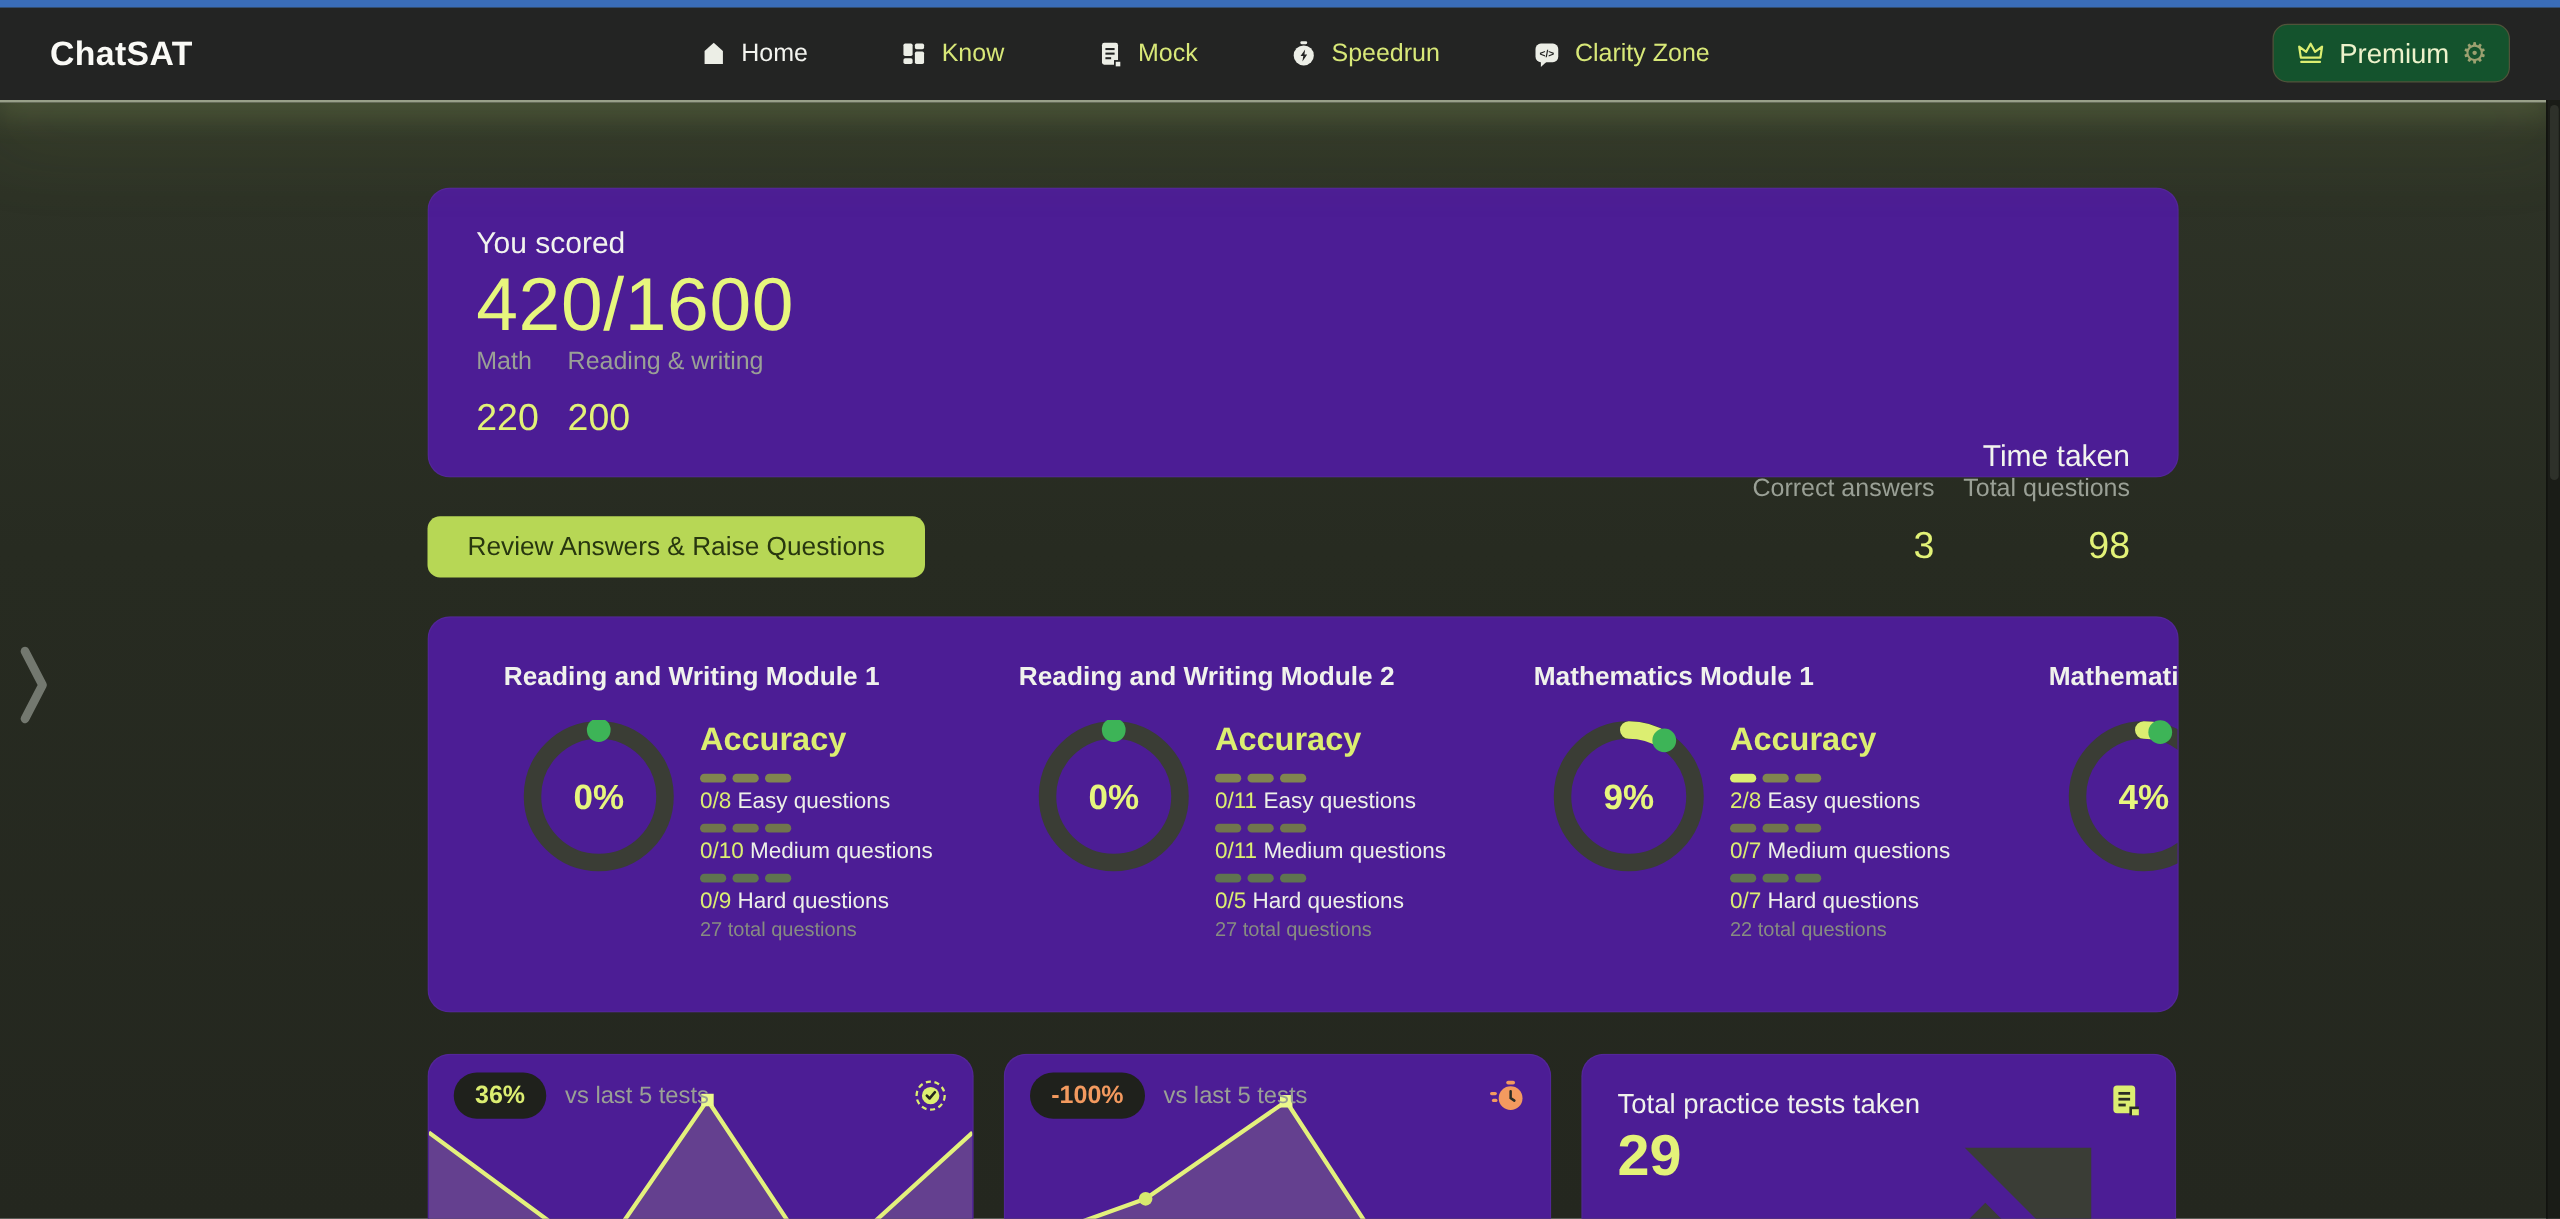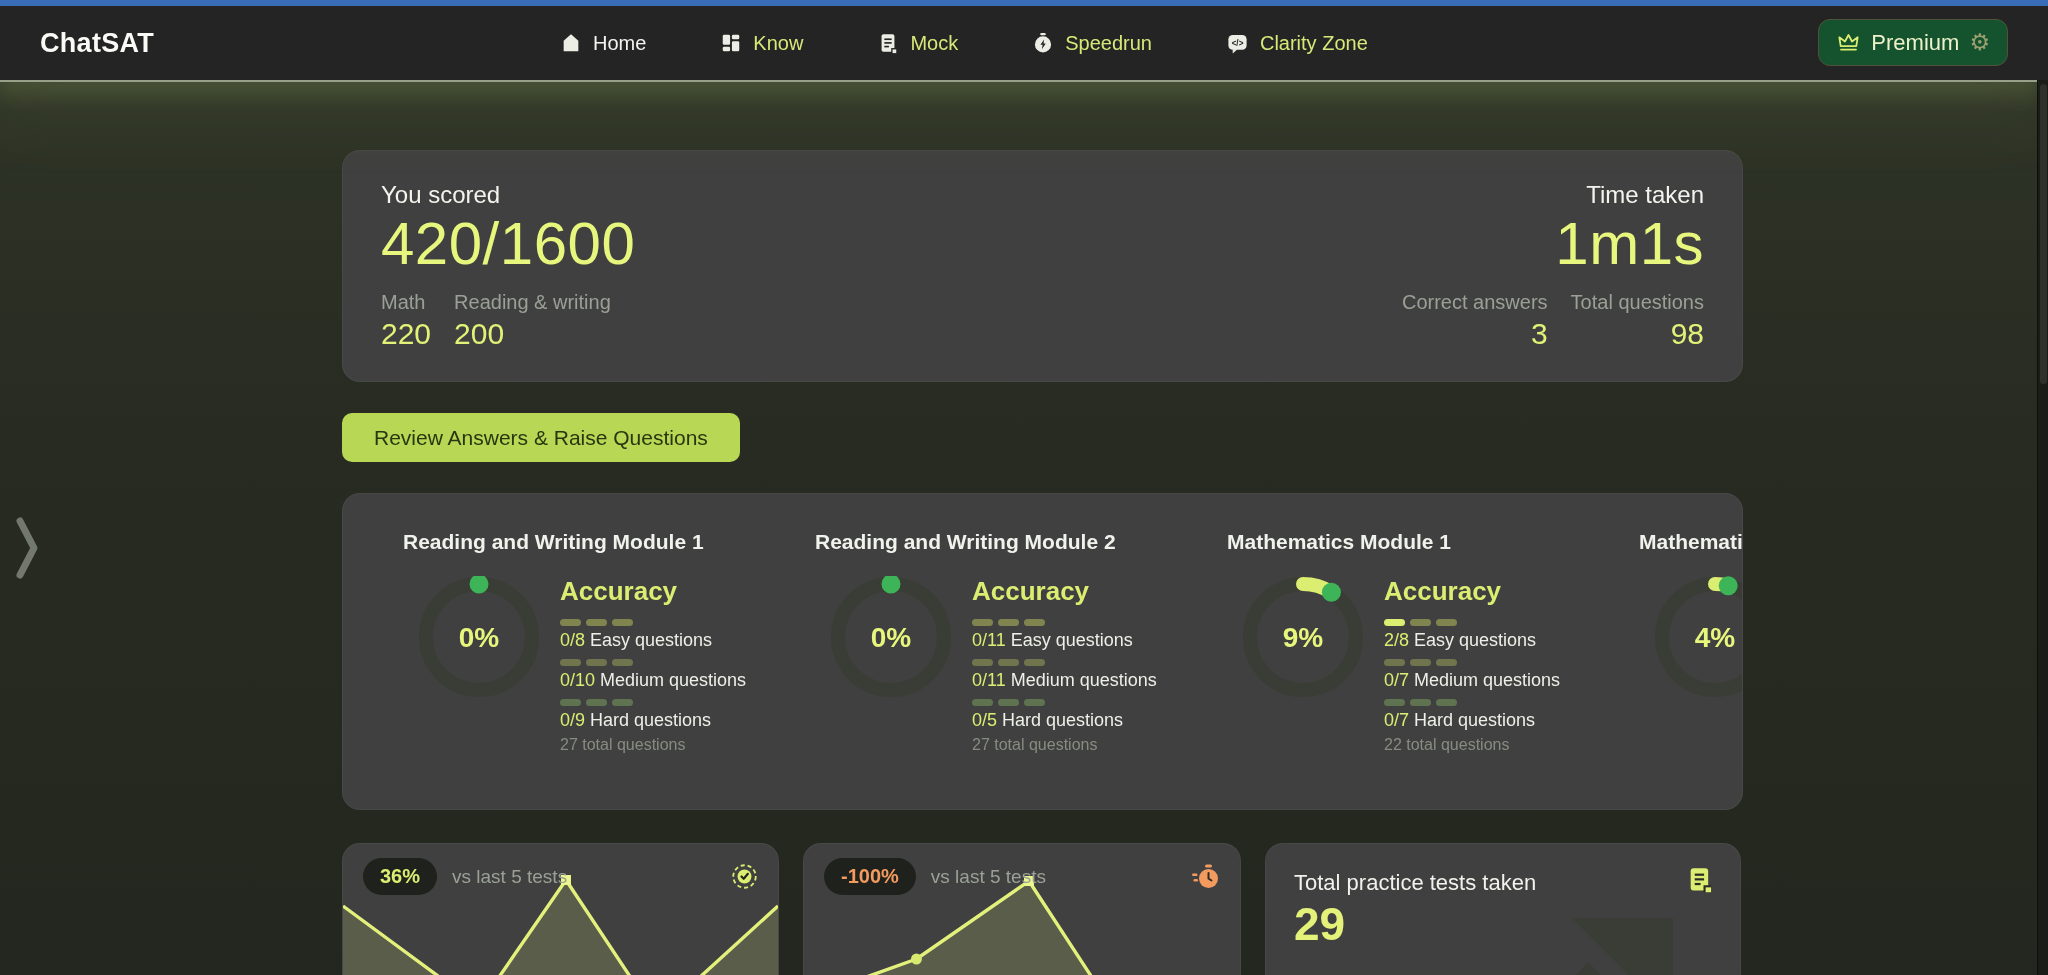--- a/index.html
+++ b/index.html
@@ -26,30 +26,30 @@
     display:flex; align-items:center; gap:10px; cursor:pointer; }
   .premium-label { font-size:22px; color:#edf2cb; }
   .gear { font-size:23px; color:#9ba070; line-height:1; }
   
   .nav-glow { position:absolute; top:80px; left:0; width:2037px; height:2px;
     background:rgba(238,247,216,0.55);
     box-shadow:0 0 26px 6px rgba(198,226,130,0.30), 0 14px 70px 14px rgba(150,180,80,0.14);
     z-index:40; }
   
   .content { position:absolute; left:342px; top:86px; width:1401px; }
-  .card { background:#404040; border:1px solid rgba(255,255,255,0.045); border-radius:18px; }
+  .card { background:#4c1d95; border:1px solid rgba(255,255,255,0.045); border-radius:18px;flex-direction:column; }
   
   .score-card { margin-top:64px; height:232px; padding:30px 38px; display:flex; justify-content:space-between; }
   .sc-left,.sc-right { display:flex; flex-direction:column; justify-content:space-between; }
   .sc-right { align-items:flex-end; text-align:right; }
   .sc-title { font-size:24px; color:#f2f4ee; }
   .sc-big { font-size:60px; font-weight:400; color:#e7f67d; letter-spacing:.5px; }
   .sc-subrow { display:flex; gap:23px; }
   .sc-sub .lbl { font-size:20px; color:#9aa096; }
-  .sc-sub .val { font-size:30px; color:#e2f277; margin-top:3px; }
+  .sc-sub .val { font-size:30px; color:#e2f277; margin-top:17px; }
   .sc-right .sc-sub { text-align:right; }
   
   .review-btn { display:inline-block; margin-top:31px; height:49px; padding:0 32px;
     background:#b7d755; color:#28370f; border:none; border-radius:10px;
     font-size:21px; font-family:inherit; cursor:pointer; }
   
   .modules-card { margin-top:31px; height:317px; padding:36px 0 0 48px; overflow:hidden; }
   .modules-row { display:flex; }
   .module { width:412px; flex:0 0 412px; }
   .m-title { font-size:21px; font-weight:600; color:#f0f2ec; padding-left:12px; }
@@ -181,21 +181,20 @@
         </div>
         <div class="sc-sub">
           <div class="lbl">Reading &amp; writing</div>
           <div class="val">200</div>
         </div>
       </div>
     </div>
     <div class="sc-right">
       <div>
         <div class="sc-title">Time taken</div>
-        <div class="sc-big">1m1s</div>
       </div>
       <div class="sc-subrow">
         <div class="sc-sub">
           <div class="lbl">Correct answers</div>
           <div class="val">3</div>
         </div>
         <div class="sc-sub">
           <div class="lbl">Total questions</div>
           <div class="val">98</div>
         </div>

